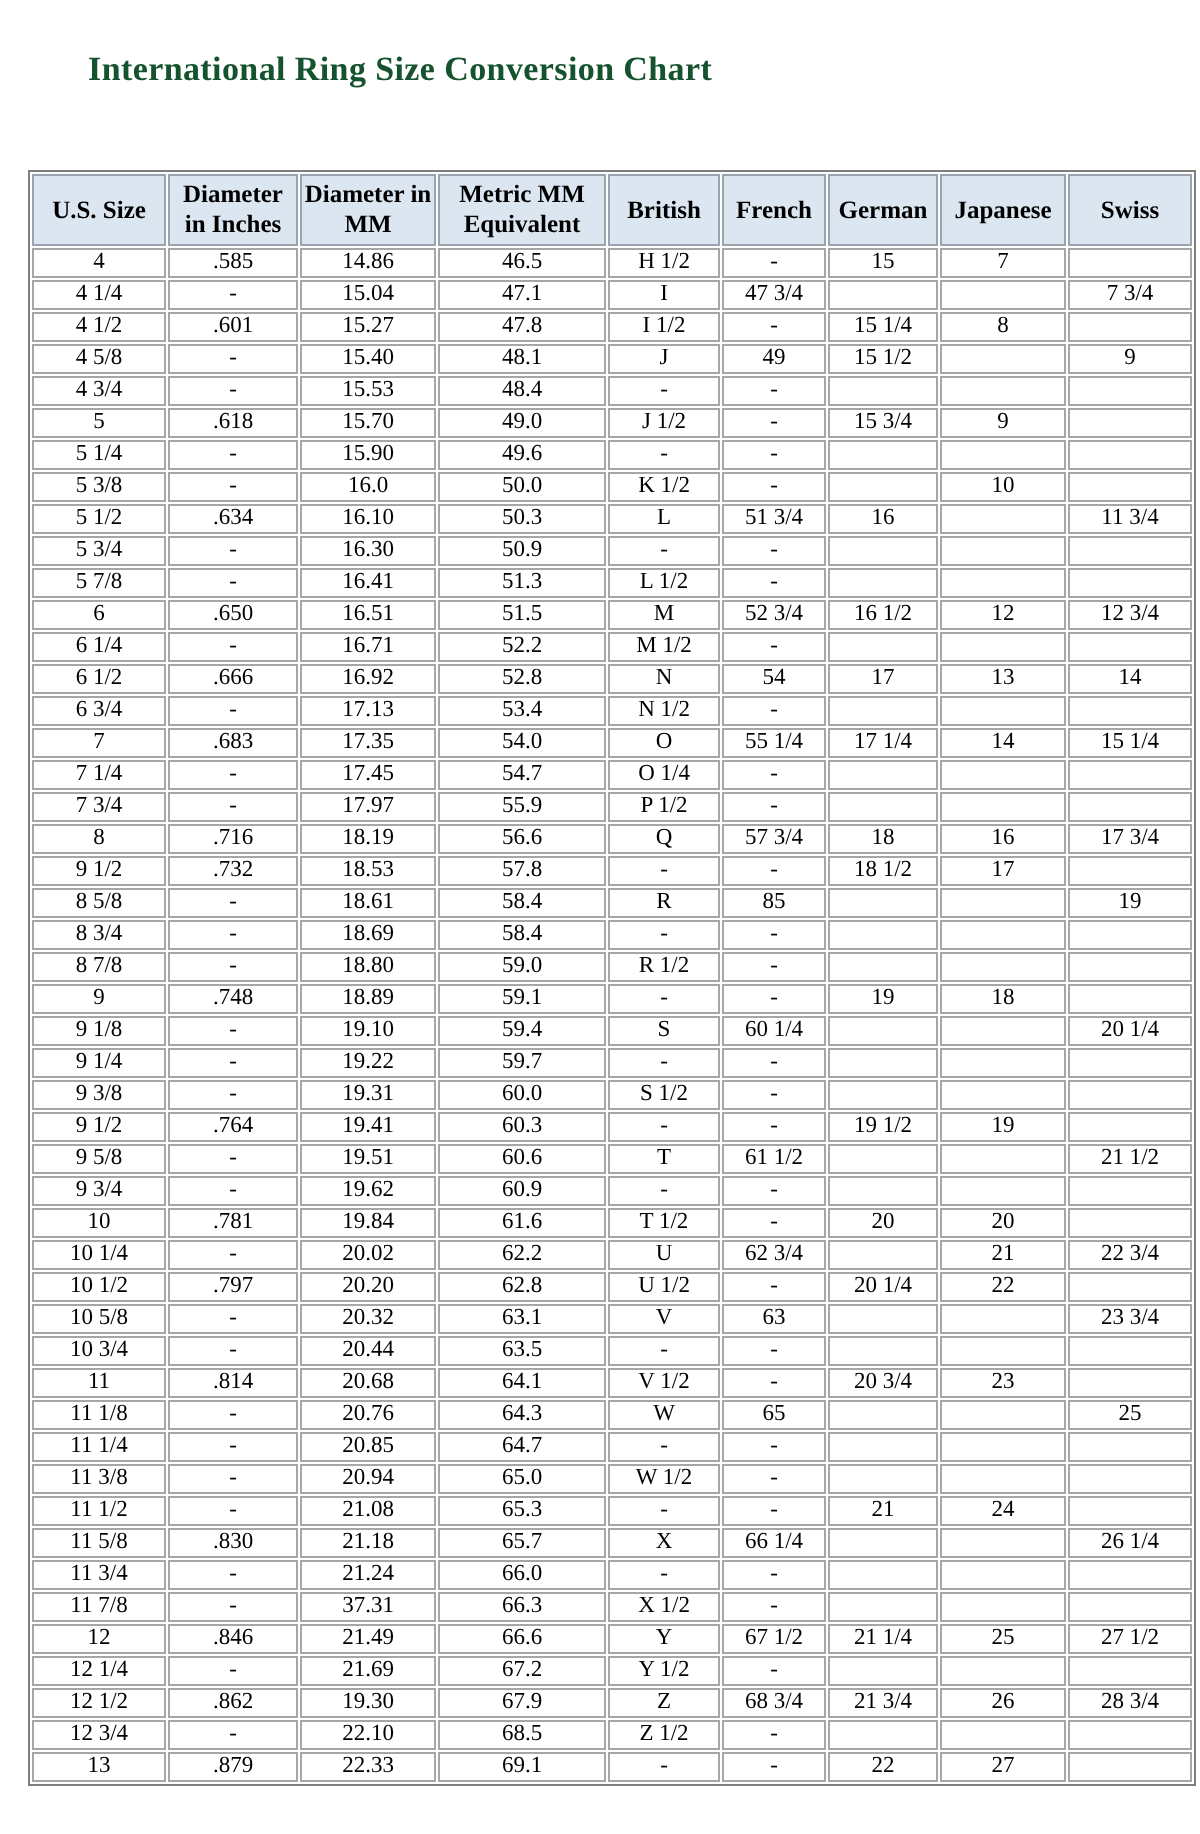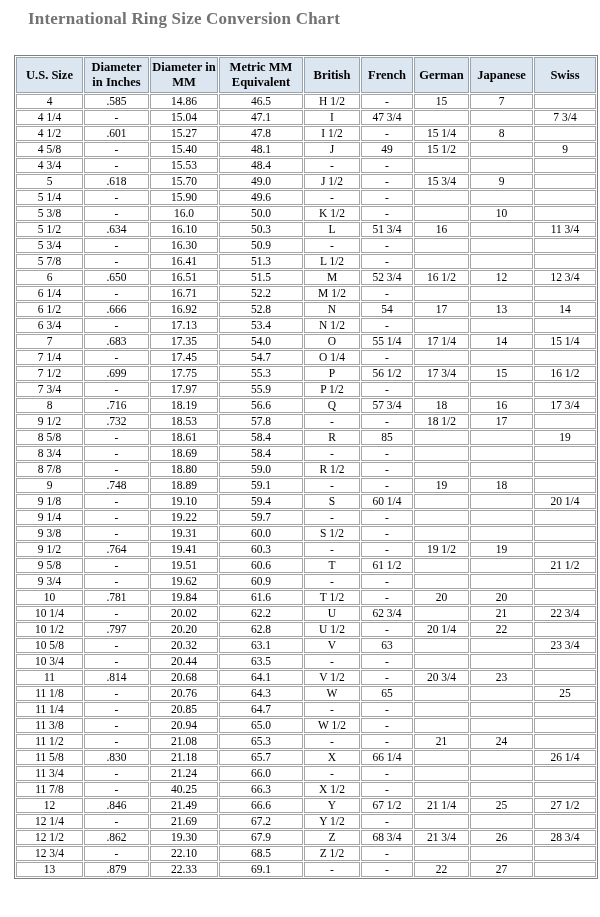--- a/index.html
+++ b/index.html
@@ -17,30 +17,30 @@
   .page {
     width: 600px;
     height: 917px;
     position: relative;
   }
   .page-title {
     font-family: "Liberation Serif", serif;
     font-weight: bold;
     font-size: 17px;
     letter-spacing: 0.2px;
-    margin: 0;
+    margin: 16px;
     padding: 9px 0 0 28px;
-    color: #737373;
+    color: #14532d;
   }
   table.ring-table {
     border-collapse: separate;
     border-spacing: 1px;
     table-layout: fixed;
     width: 572px;
-    margin: 26px 0 0 14px;
+    margin: 40px 0 0 14px;
     border: 1px solid #7f7f7f;
     background: #ffffff;
   }
   table.ring-table th {
     background: #dce6f1;
     border: 1px solid #9aa4ae;
     font-family: "Liberation Serif", serif;
     font-weight: bold;
     font-size: 12.5px;
     line-height: 15px;
@@ -278,31 +278,20 @@
           <td>-</td>
           <td>17.45</td>
           <td>54.7</td>
           <td>O 1/4</td>
           <td>-</td>
           <td></td>
           <td></td>
           <td></td>
         </tr>
         <tr>
-          <td>7 1/2</td>
-          <td>.699</td>
-          <td>17.75</td>
-          <td>55.3</td>
-          <td>P</td>
-          <td>56 1/2</td>
-          <td>17 3/4</td>
-          <td>15</td>
-          <td>16 1/2</td>
-        </tr>
-        <tr>
           <td>7 3/4</td>
           <td>-</td>
           <td>17.97</td>
           <td>55.9</td>
           <td>P 1/2</td>
           <td>-</td>
           <td></td>
           <td></td>
           <td></td>
         </tr>
@@ -566,21 +555,21 @@
           <td>66.0</td>
           <td>-</td>
           <td>-</td>
           <td></td>
           <td></td>
           <td></td>
         </tr>
         <tr>
           <td>11 7/8</td>
           <td>-</td>
-          <td>40.25</td>
+          <td>37.31</td>
           <td>66.3</td>
           <td>X 1/2</td>
           <td>-</td>
           <td></td>
           <td></td>
           <td></td>
         </tr>
         <tr>
           <td>12</td>
           <td>.846</td>

